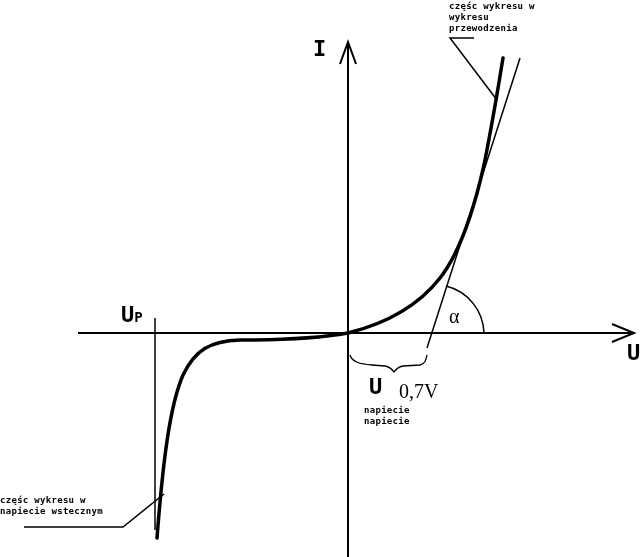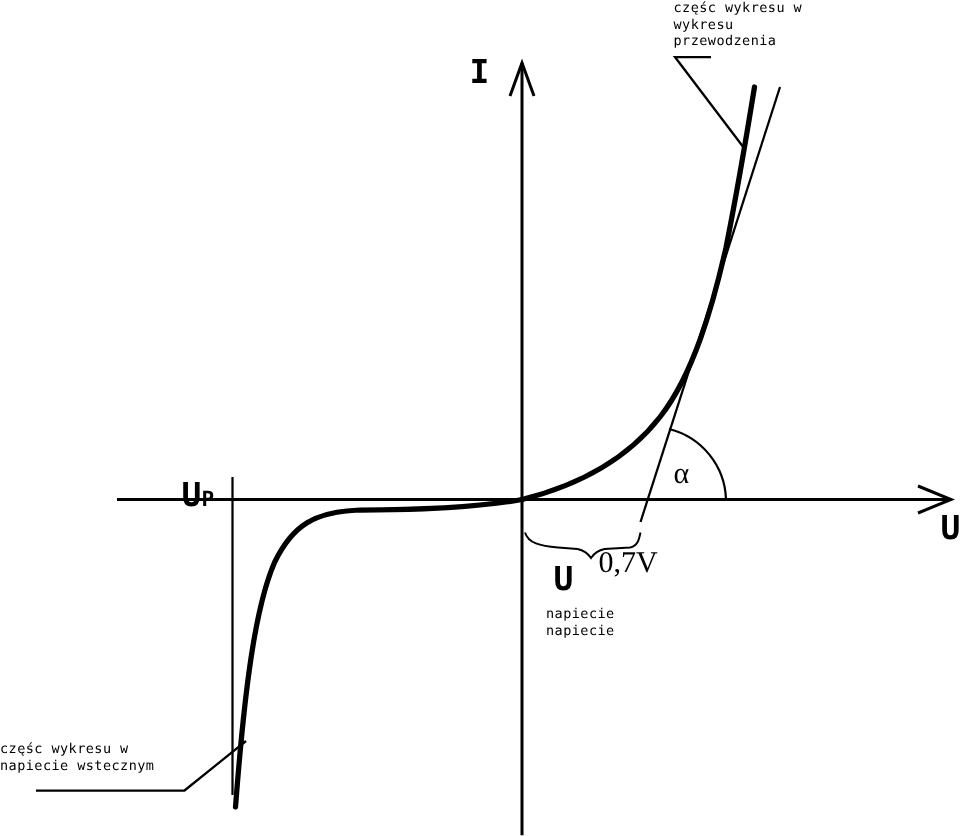--- a/index.html
+++ b/index.html
@@ -1,20 +1,20 @@
 <!DOCTYPE html>
 <html><head>
   <meta charset="utf-8">
   <style>
     html, body { margin: 0; padding: 0; background: #ffffff; }
     body { width: 644px; height: 557px; position: relative; overflow: hidden; font-family: "DejaVu Sans", sans-serif; }
     svg { position: absolute; left: 0; top: 0; }
     .lbl { position: absolute; color: #000; white-space: nowrap; }
     .axis-lbl { font-family: "DejaVu Sans Mono", monospace; font-weight: bold; font-size: 22px; }
-    .small { font-family: "DejaVu Sans Mono", monospace; font-weight: normal; font-size: 9px; line-height: 11px; letter-spacing: 0.3px; }
+    .small { font-family: "DejaVu Sans Mono", monospace; font-weight: bold; font-size: 9px; line-height: 11px; letter-spacing: 0.3px; }
     .serif { font-family: "Liberation Serif", serif; font-size: 20px; }
   </style>
 </head>
 <body>
 
 <svg width="644" height="557" viewBox="0 0 644 557">
 
   <line x1="78" y1="333" x2="634" y2="333" stroke="#000" stroke-width="2"></line>
   <polyline points="612,324 634,333 612,342" fill="none" stroke="#000" stroke-width="2"></polyline>
 
@@ -34,28 +34,28 @@
   <path d="M350,355 C352,362 360,364 372,365 L385,366 C390,367 392,369 394,372 C396,369 398,367 403,366 L420,365 C425,364 426,360 427,355" fill="none" stroke="#000" stroke-width="1.3"></path>
 
   <polyline points="474,38 450,38 497,100" fill="none" stroke="#000" stroke-width="1.5"></polyline>
 
   <polyline points="24,527 123,527 164,494" fill="none" stroke="#000" stroke-width="1.5"></polyline>
 </svg>
 
 <div class="lbl axis-lbl" style="left:313px; top:36px;">I</div>
 <div class="lbl axis-lbl" style="left:627px; top:340px;">U</div>
 
-<div class="lbl axis-lbl" style="left:121px; top:318px;">
+<div class="lbl axis-lbl" style="left:121px; top:302px;">
   <span>U</span><span style="font-size:14px;">P</span>
 </div>
 
 <div class="lbl serif" style="left:449px; top:305px;">α</div>
 
 <div class="lbl axis-lbl" style="left:369px; top:374px;">U</div>
-<div class="lbl serif" style="left:399px; top:364px;">0,7V</div>
+<div class="lbl serif" style="left:399px; top:380px;">0,7V</div>
 <div class="lbl small" style="left:364px; top:405px;">
   <div>napiecie</div>
   <div>napiecie</div>
 </div>
 
 <div class="lbl small" style="left:449px; top:1px;">
   <div>częśc wykresu w</div>
   <div>wykresu</div>
   <div>przewodzenia</div>
 </div>

